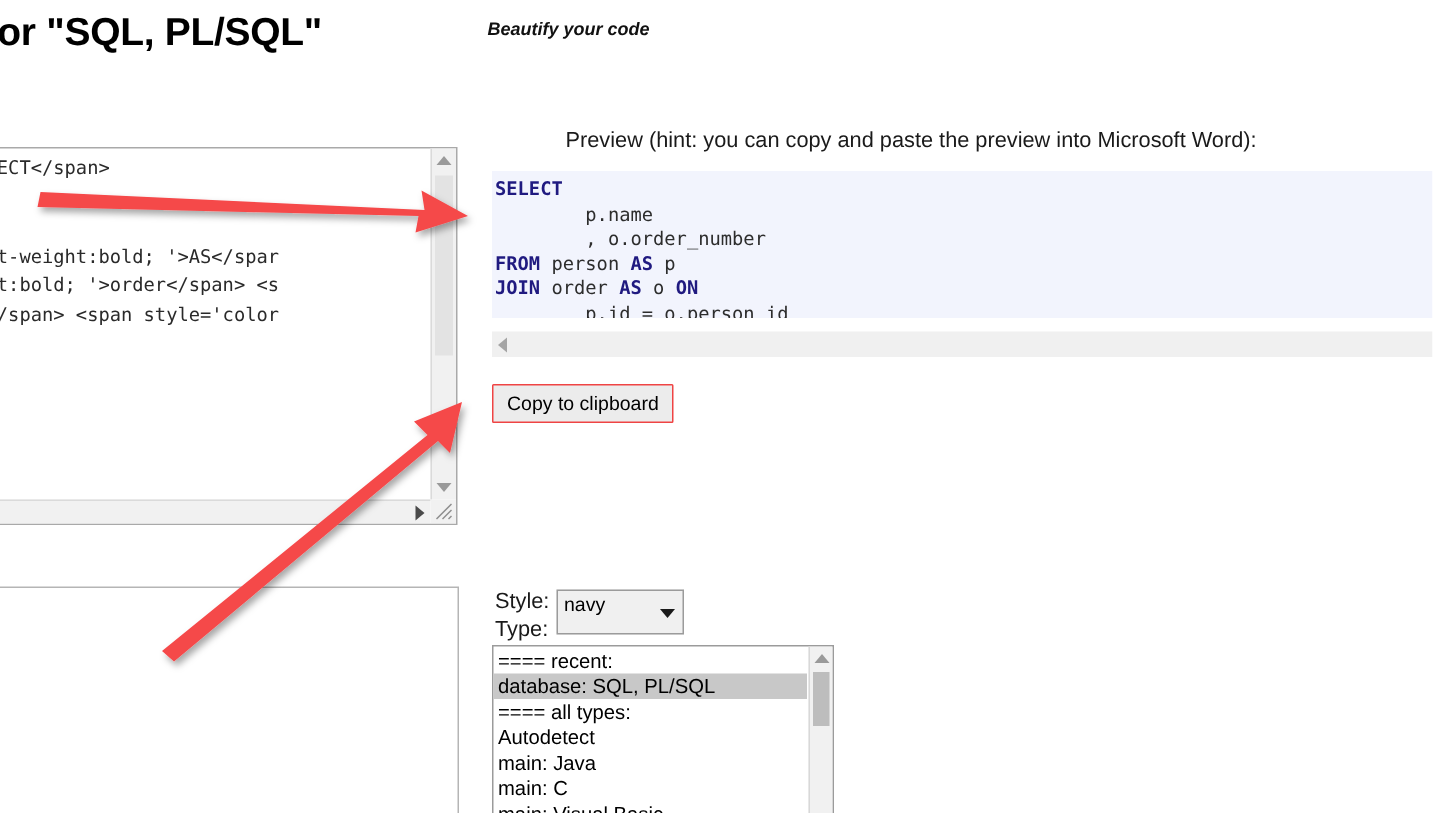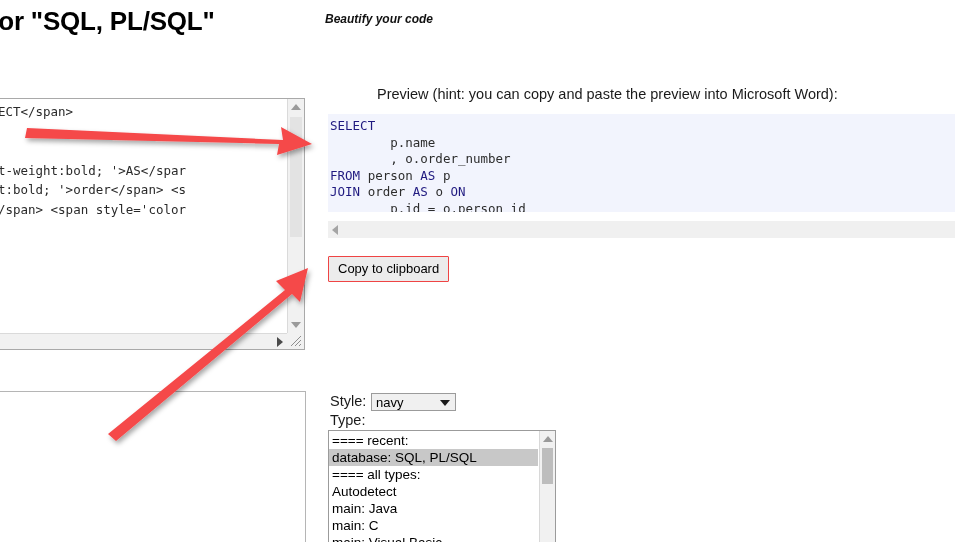--- a/index.html
+++ b/index.html
@@ -164,21 +164,21 @@
     margin: 0;
     padding: 4px 0 0 2px;
     font-family: "DejaVu Sans Mono", "Liberation Mono", monospace;
     font-size: 12.5px;
     line-height: 16.5px;
     color: #2d2d2d;
     white-space: pre;
   }
   #preview-code .kw {
     color: #201a80;
-    font-weight: normal;
+    font-weight: bold;
   }
   #preview-hscroll {
     position: absolute;
     left: 328px;
     top: 221px;
     width: 627px;
     height: 17px;
     background: #f0f0f0;
     box-sizing: border-box;
   }
@@ -212,21 +212,21 @@
     left: 330px;
     top: 393px;
     font-size: 14.5px;
     color: #1a1a1a;
   }
   #style-select {
     position: absolute;
     left: 371px;
     top: 393px;
     width: 85px;
-    height: 18px;
+    height: 30px;
     font-family: "Liberation Sans", sans-serif;
     font-size: 13px;
     color: #000000;
     background: #f0f0f0;
     border: 1px solid #9b9b9b;
     box-sizing: border-box;
     padding: 0 16px 0 4px;
     line-height: 17px;
     white-space: nowrap;
     overflow: hidden;

